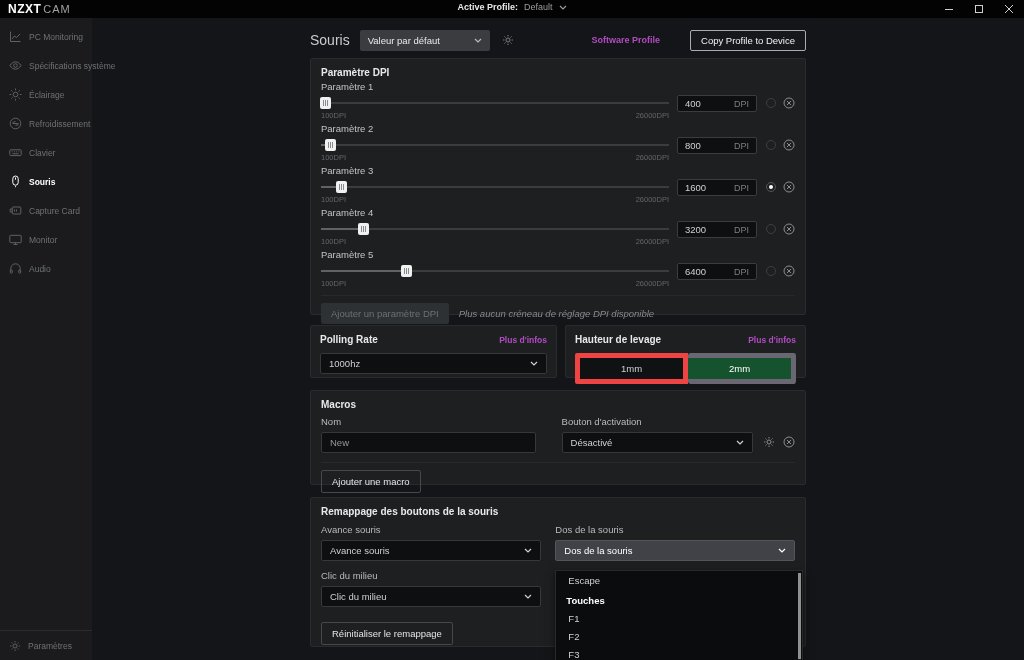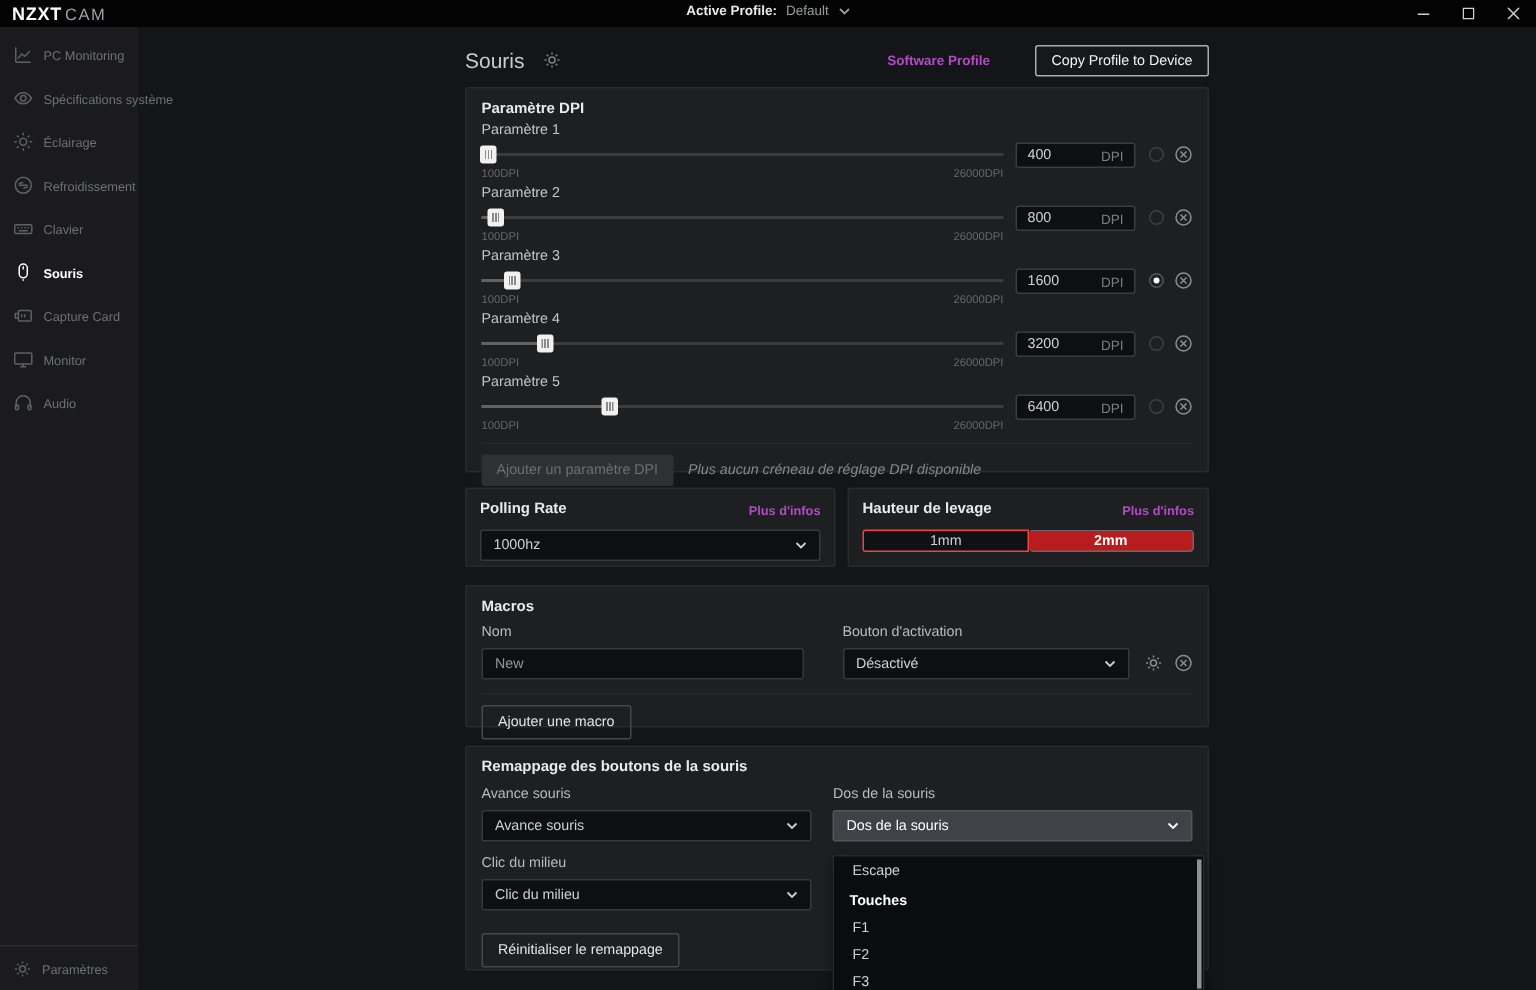--- a/index.html
+++ b/index.html
@@ -89,26 +89,26 @@
   .panel-polling { top:307px; width:247px; height:53px; padding:8px 9px; }
   .panel-lift { top:307px; left:255px; width:241px; height:53px; padding:8px 9px; }
   .panel-head-row { display:flex; justify-content:space-between; align-items:center; }
   .more-info { font-size:8.5px; font-weight:bold; cursor:pointer; }
   .select { height:21px; background:#0e0f10; border:1px solid #36383a; border-radius:2px;
             display:flex; align-items:center; justify-content:space-between;
             padding:0 8px; cursor:pointer; }
   .select span { font-size:9.5px; color:#cfd1d3; }
   .panel-polling .select { margin-top:8px;text-align:center; }
   .lift-toggle { margin-top:8px; display:flex; }
-  .lift-opt { flex:1; height:15px; background:#101113; border:1px solid #ef4444;
+  .lift-opt { flex:1; height:31px; background:#101113; border:5px solid #ef4444;
               display:flex; align-items:center; justify-content:center;
               font-size:9.5px; color:#cfd1d3; cursor:pointer; }
   .lift-opt:first-child { border-radius:2px 0 0 2px; }
   .lift-opt:last-child { border-radius:0 2px 2px 0; border-left:none; }
-  .lift-opt.selected { background:#b91c1c; border-color:#6a6672; color:#fff; border-radius:3px;font-weight:bold; }
+  .lift-opt.selected { background:#14532d; border-color:#6a6672; color:#fff; border-radius:3px; }
 
   .panel-macros { top:372px; width:496px; height:95px; padding:8px 10px; }
   .macros-grid { display:flex; margin-top:6px; }
   .m-col-left { width:228px; }
   .m-col-right { width:248px; margin-left:26px; display:flex; align-items:flex-end; }
   .field-label { font-size:9.5px; color:#b9bbbd; margin-bottom:5px; }
   .text-input { width:100%; height:21px; background:#0e0f10; border:1px solid #36383a; border-radius:2px;
                 color:#94979a; font-size:9.5px; padding:0 8px; font-family:inherit; outline:none; }
   .m-trigger { flex:1; }
   .m-icons { display:flex; align-items:center; gap:8px; margin:0 0 5px 10px; }
@@ -261,20 +261,28 @@
         </svg>
       </span>
     <span class="lbl">Paramètres</span>
   </div>
 </div>
 
 <div class="content">
 
   <div class="page-header">
     <span class="page-title">Souris</span>
+    <div class="profile-select">
+      <span>Valeur par défaut</span>
+      <span>
+        <svg width="8" height="5" viewBox="0 0 8 5">
+            <path d="M1 1l3 3 3-3" stroke="#b9bbbd" fill="none" stroke-width="1.2"></path>
+          </svg>
+      </span>
+    </div>
     <span class="icon-btn">
       <svg width="12" height="12" viewBox="0 0 12 12" fill="none" stroke="#7e8184" stroke-width="1">
           <circle cx="6" cy="6" r="2"></circle>
           <path d="M6 1v1.4M6 9.6V11M1 6h1.4M9.6 6H11M2.5 2.5l1 1M8.5 8.5l1 1M9.5 2.5l-1 1M3.5 8.5l-1 1"></path>
         </svg>
     </span>
     <div class="header-right">
       <span class="sw-profile accent" style="color: rgb(177, 76, 194);">Software Profile</span>
       <div class="copy-btn">Copy Profile to Device</div>
     </div>

